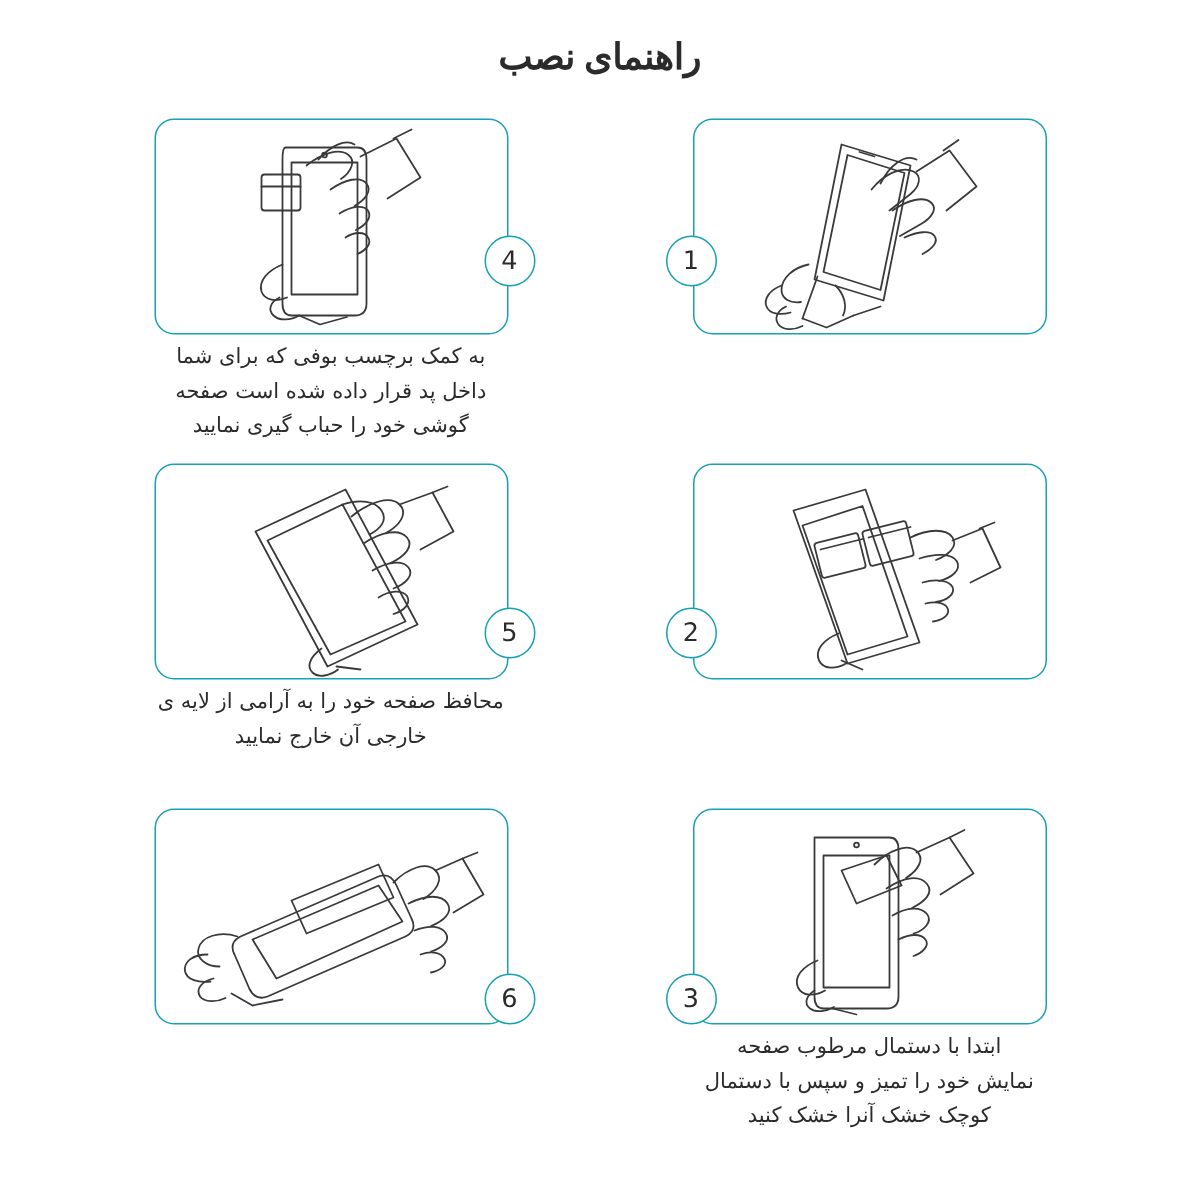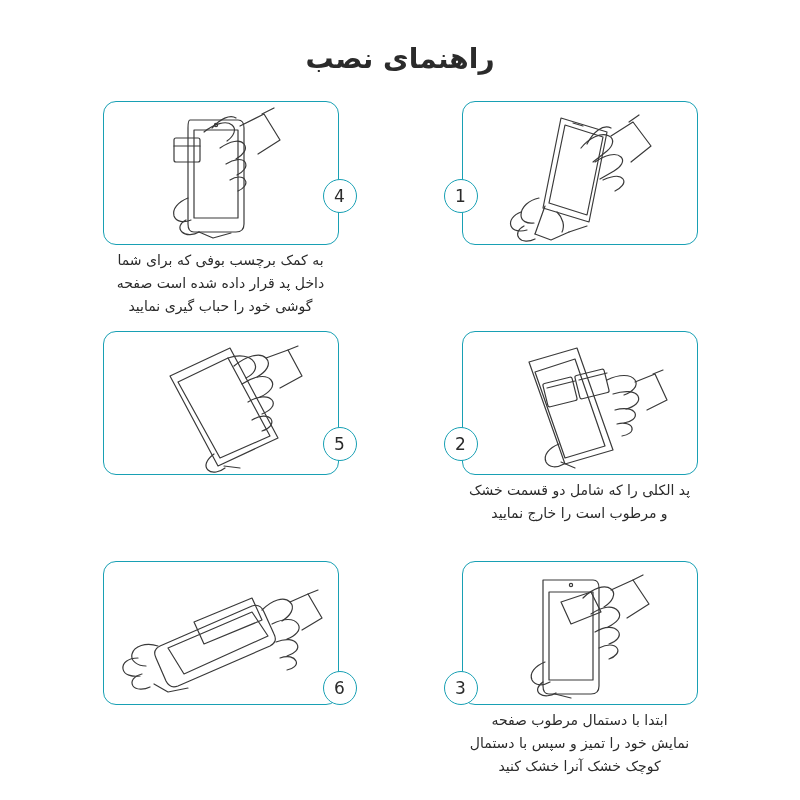--- a/index.html
+++ b/index.html
@@ -17,26 +17,27 @@
   }
   .page {
     width: 800px;
     height: 800px;
     position: relative;
     box-sizing: border-box;
     padding: 0;
   }
   .title {
     text-align: center;
-    font-size: 28px;
+    font-size: 24px;
     font-weight: 700;
     color: #2b2b2b;
     letter-spacing: 0.5px;
-    padding-top: 42px;
+    padding-top: 24px;
     direction: rtl;
+    font-family: Liberation Serif, serif;
   }
   .grid {
     margin: 26px auto 0 auto;
     width: 700px;
     display: grid;
     grid-template-columns: 1fr 1fr;
     grid-template-rows: 1fr 1fr 1fr;
     column-gap: 18px;
     row-gap: 10px;
   }
@@ -192,22 +193,20 @@
               <path d="M174 50 l20 -8 l12 26 l-20 10"></path>
               <path d="M192 42 l10 -4"></path>
 
               <path d="M98 112 c-10 4 -16 11 -13 18 c3 6 11 6 18 2"></path>
               <path d="M100 130 l14 6"></path>
             </g>
           </svg>
         </div>
         <div class="badge">2</div>
       </div>
-      <div class="caption">پد الکلی را که شامل دو قسمت خشک
-و مرطوب است را خارج نمایید</div>
     </div>
 
     <div class="cell cell-5">
       <div class="inner">
         <div class="panel">
           <svg width="236" height="144" viewBox="0 0 236 144">
             <g fill="none" stroke="#3a3a3a" stroke-width="1.2" stroke-linejoin="round" stroke-linecap="round">
 
               <path d="M68 44 L128 16 L176 106 L116 134 Z"></path>
               <path d="M76 50 L126 26 L168 104 L118 126 Z"></path>
@@ -222,20 +221,22 @@
               <path d="M164 26 l22 -8 l14 26 l-22 12"></path>
               <path d="M186 18 l10 -4"></path>
 
               <path d="M112 122 c-8 6 -10 12 -6 16 c4 4 12 2 17 -2"></path>
               <path d="M122 134 l16 2"></path>
             </g>
           </svg>
         </div>
         <div class="badge">5</div>
       </div>
+      <div class="caption">محافظ صفحه خود را به آرامی از لایه ی
+خارجی آن خارج نمایید</div>
     </div>
 
     <div class="cell cell-3">
       <div class="inner">
         <div class="panel">
           <svg width="236" height="144" viewBox="0 0 236 144">
             <g fill="none" stroke="#3a3a3a" stroke-width="1.2" stroke-linejoin="round" stroke-linecap="round">
 
               <path d="M82 18 L132 18 Q138 18 138 26 L138 124 Q138 132 130 132 L88 132 Q82 132 82 124 L82 26 Q82 18 82 18 Z"></path>
               <path d="M88 30 L132 30 L132 118 L88 118 Z"></path>

